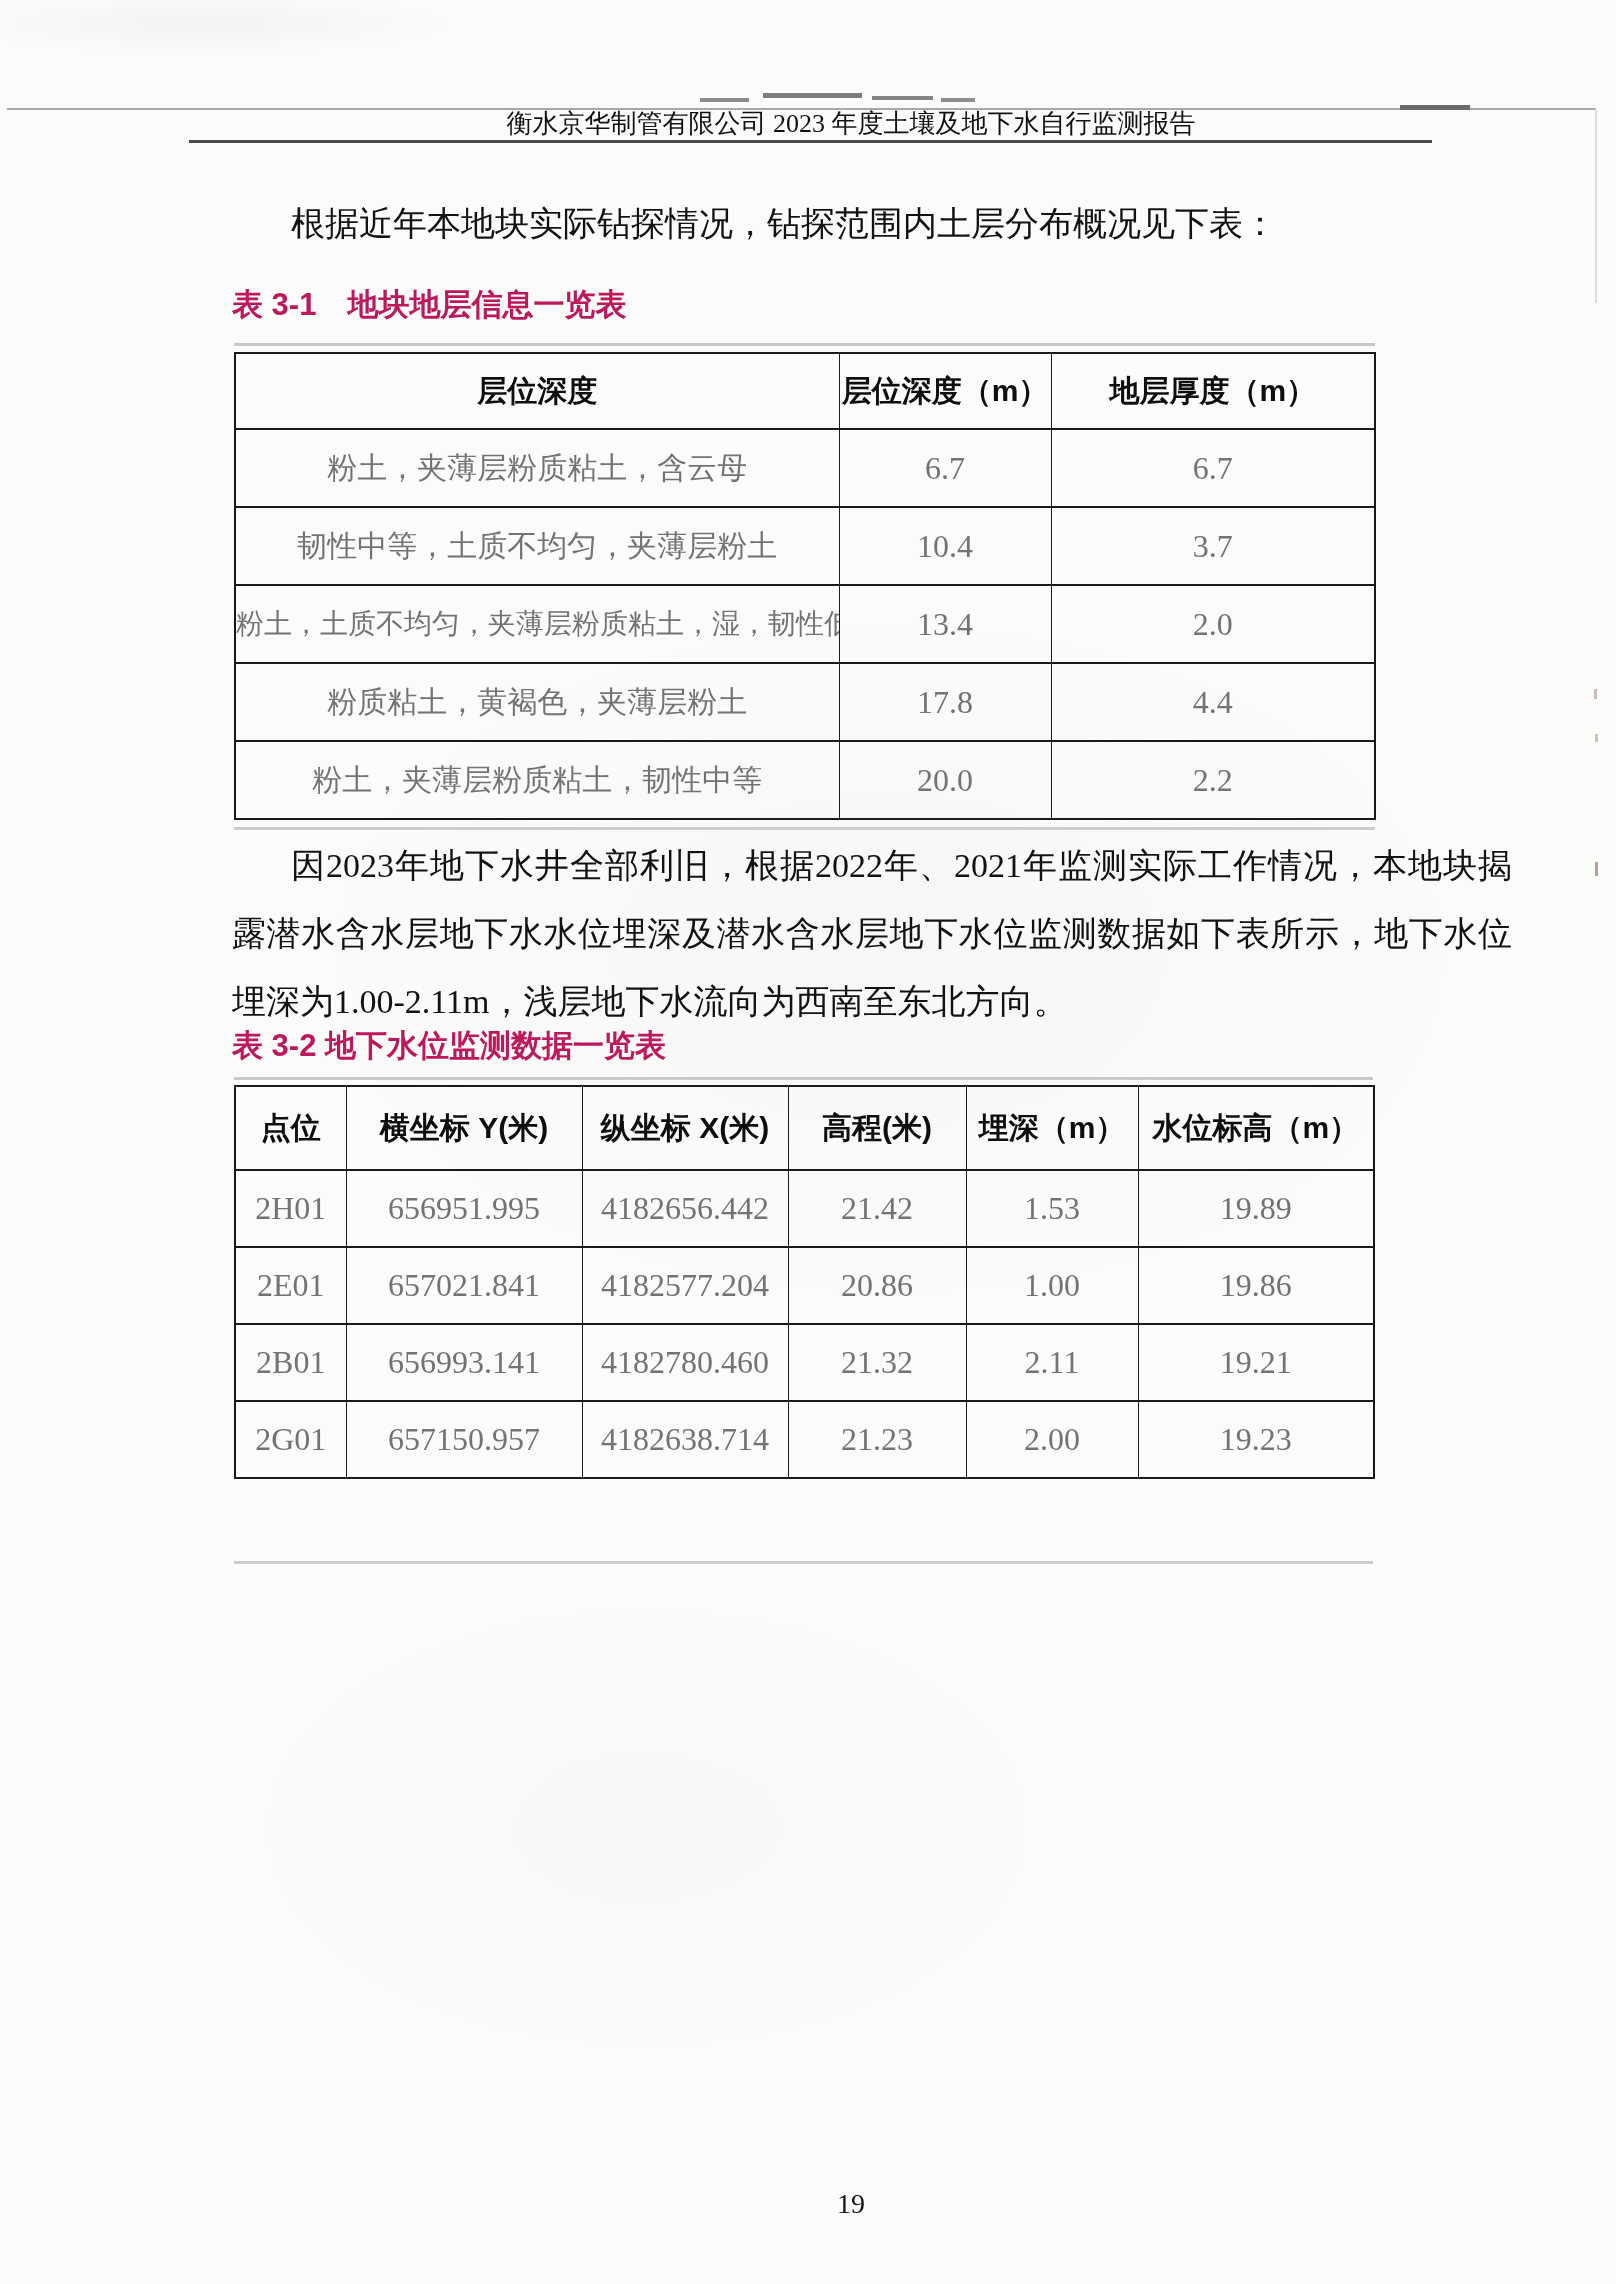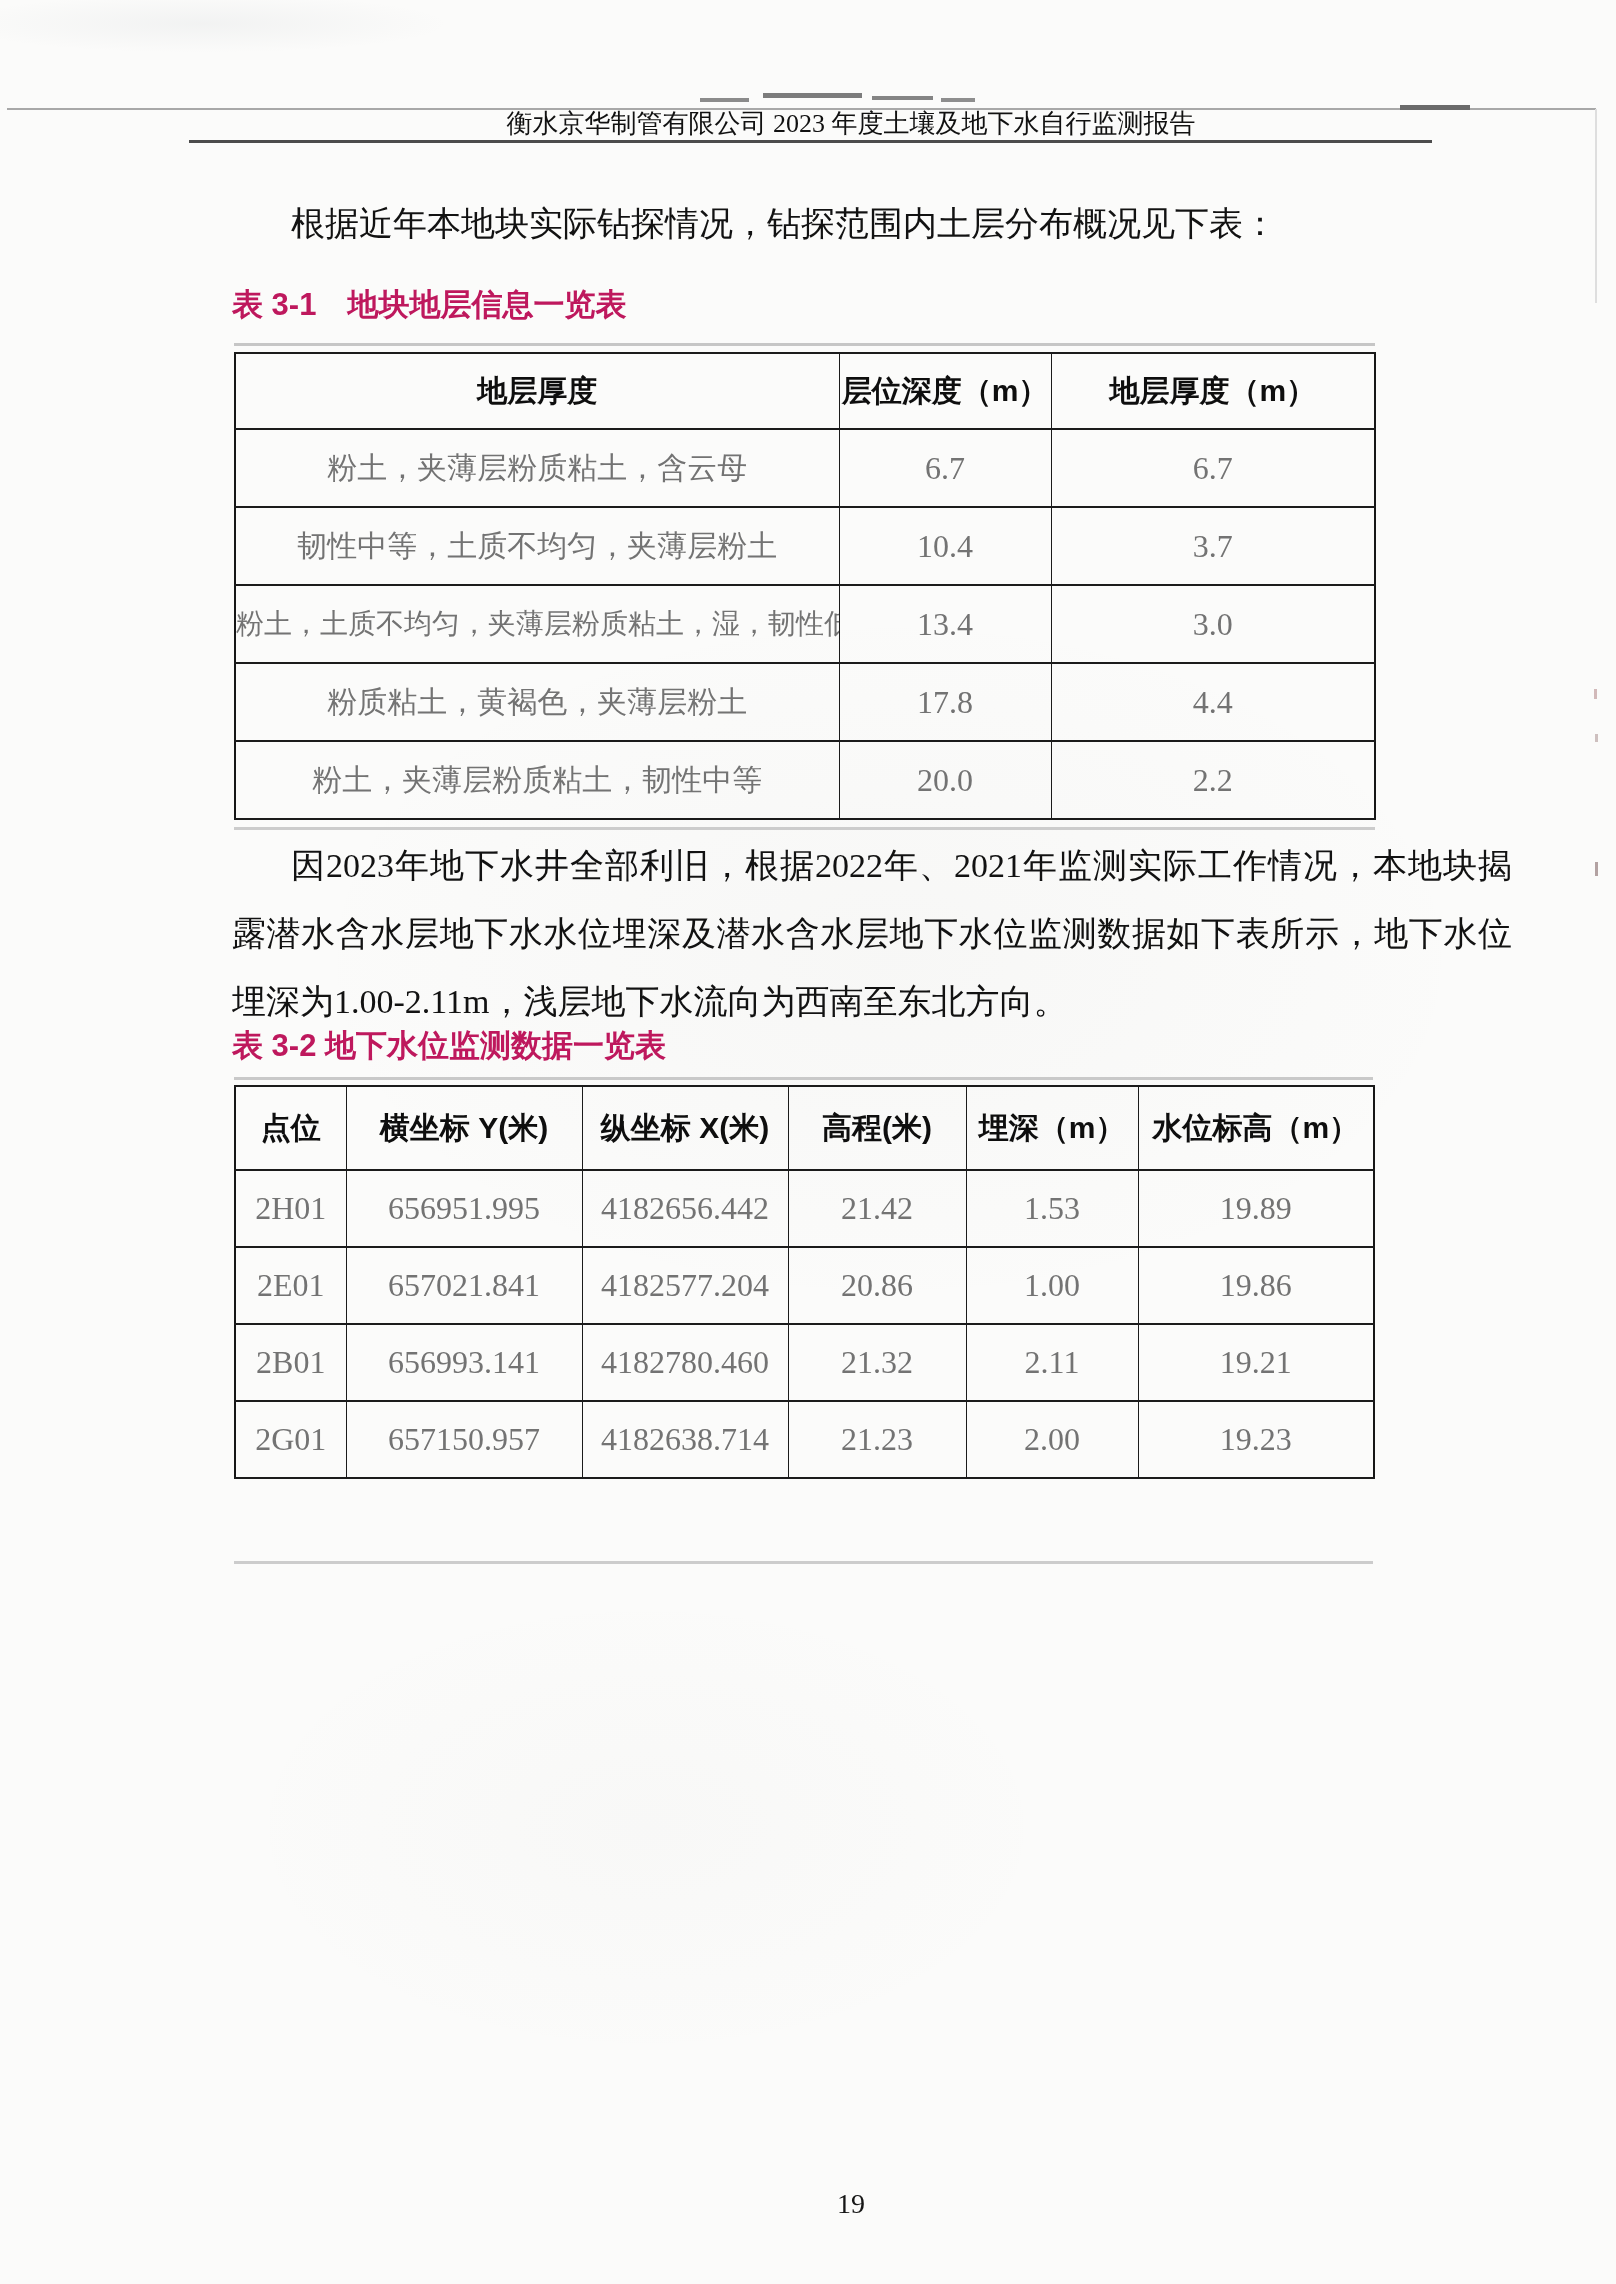--- a/index.html
+++ b/index.html
@@ -145,40 +145,40 @@
 <div class="abs table-title title-1">表 3-1　地块地层信息一览表</div>
 
 <table class="t1">
   <colgroup>
       <col class="c1">
       <col class="c2">
       <col class="c3">
     </colgroup>
   <thead>
     <tr>
-      <th>地层厚度</th>
+      <th>层位深度</th>
       <th>层位深度（m）</th>
       <th>地层厚度（m）</th>
     </tr>
   </thead>
   <tbody>
     <tr>
       <td class="desc">粉土，夹薄层粉质粘土，含云母</td>
       <td>6.7</td>
       <td>6.7</td>
     </tr>
     <tr>
       <td class="desc">韧性中等，土质不均匀，夹薄层粉土</td>
       <td>10.4</td>
       <td>3.7</td>
     </tr>
     <tr class="long-row">
       <td class="desc">粉土，土质不均匀，夹薄层粉质粘土，湿，韧性低</td>
       <td>13.4</td>
-      <td>3.0</td>
+      <td>2.0</td>
     </tr>
     <tr>
       <td class="desc">粉质粘土，黄褐色，夹薄层粉土</td>
       <td>17.8</td>
       <td>4.4</td>
     </tr>
     <tr>
       <td class="desc">粉土，夹薄层粉质粘土，韧性中等</td>
       <td>20.0</td>
       <td>2.2</td>

